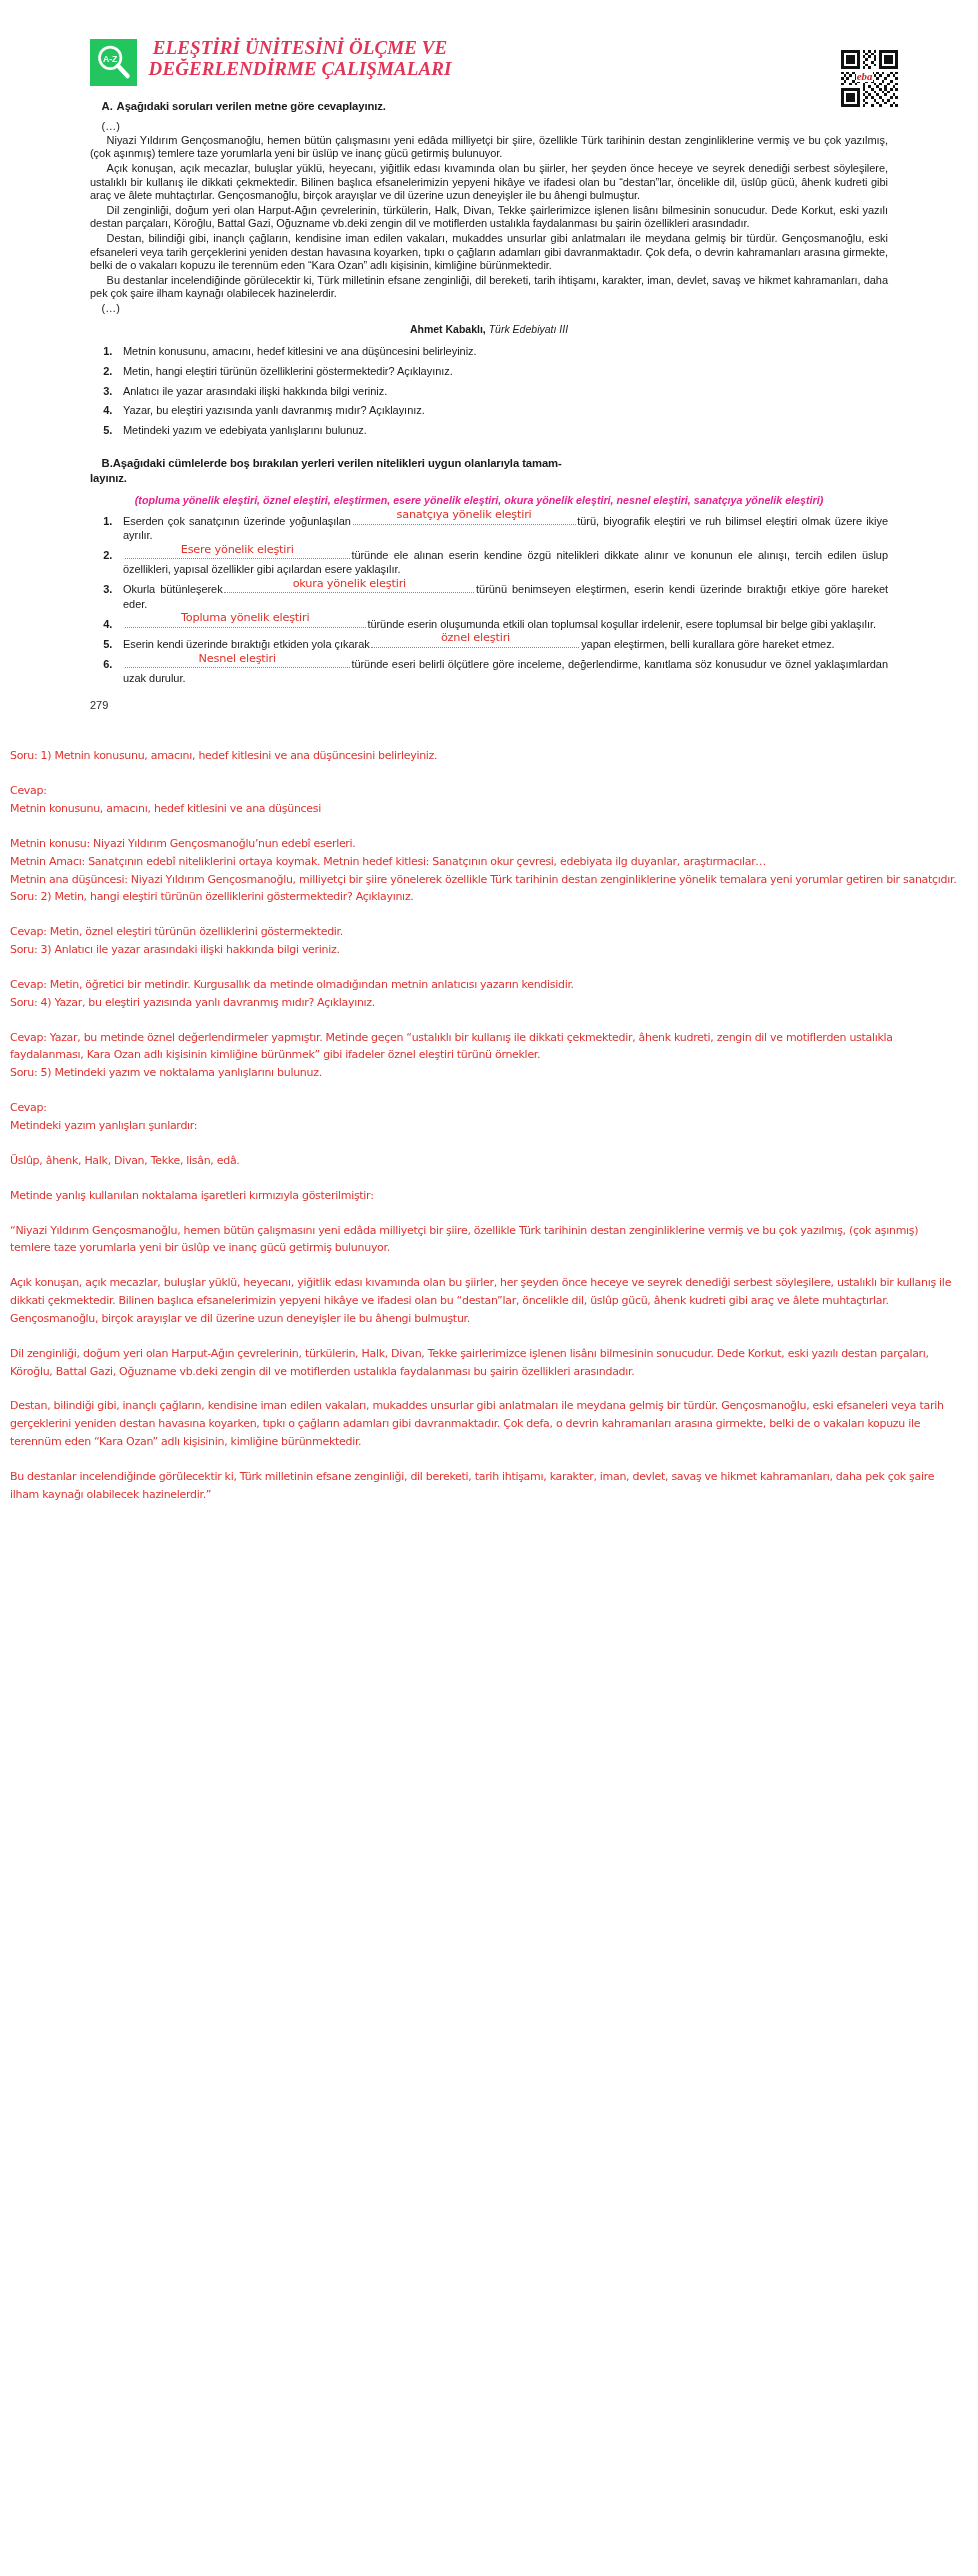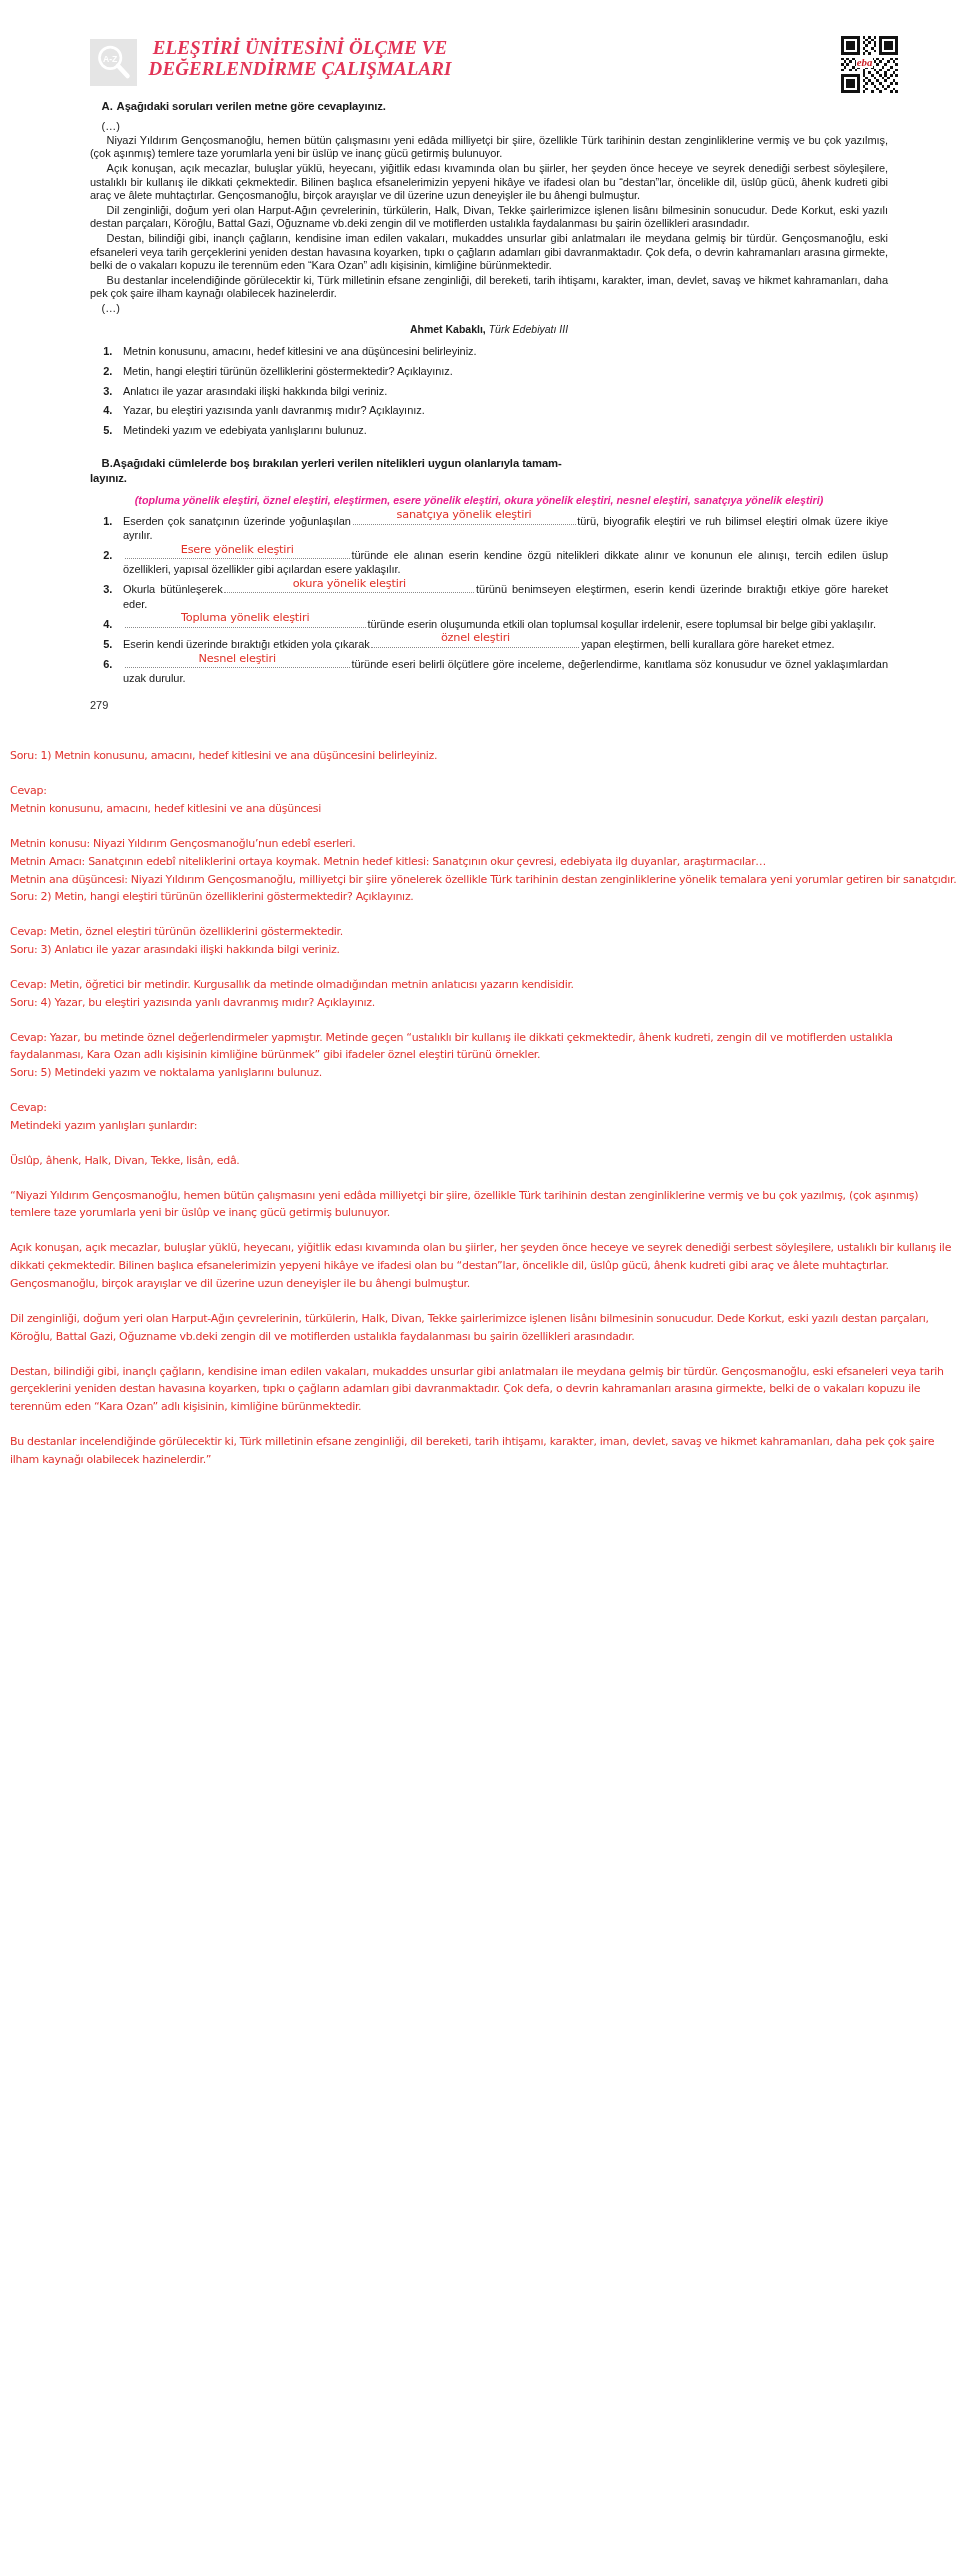--- a/index.html
+++ b/index.html
@@ -23,21 +23,21 @@
   
   .hdr {
     position: relative;
     display: flex;
     align-items: flex-start;
     padding-top: 37px;
     min-height: 93px;
   }
   .hdr-badge {
     width: 47px; height: 47px;
-    background: #e5e5e5;
+    background: #22c55e;
     flex: 0 0 47px;
     position: relative;
     margin-top: 1.7px;
   }
   .hdr-badge svg { position:absolute; left:5px; top:4.2px; }
   .hdr-title {
     margin-left: 11.6px;
     color: #e23557;
     font-family: "Liberation Serif", serif;
     font-weight: bold;
@@ -47,21 +47,21 @@
     letter-spacing: 0.1px;
     padding-top: 0.8px;
     max-width: 391px;
     text-align: center;
   }
   .hdr-title div { white-space: nowrap; }
 
   .qr-wrap {
     position: absolute;
     right: -10px;
-    top: 36px;
+    top: 50px;
     width: 57px; height: 57px;
   }
   .qr-wrap svg { display:block; }
   .qr-eba {
     position:absolute; left:15px; top:21px;
     font-family:"Liberation Serif", serif;
     font-style: italic; font-weight: bold;
     font-size: 10.8px; color:#cc2027;
     background: #fff; padding: 0 0.8px; line-height: 1;
   }
@@ -397,19 +397,20 @@
   <p>Soru: 2) Metin, hangi eleştiri türünün özelliklerini göstermektedir? Açıklayınız.</p>
   <p class="gap">Cevap: Metin, öznel eleştiri türünün özelliklerini göstermektedir.</p>
   <p>Soru: 3) Anlatıcı ile yazar arasındaki ilişki hakkında bilgi veriniz.</p>
   <p class="gap">Cevap: Metin, öğretici bir metindir. Kurgusallık da metinde olmadığından metnin anlatıcısı yazarın kendisidir.</p>
   <p>Soru: 4) Yazar, bu eleştiri yazısında yanlı davranmış mıdır? Açıklayınız.</p>
   <p class="gap">Cevap: Yazar, bu metinde öznel değerlendirmeler yapmıştır. Metinde geçen “ustalıklı bir kullanış ile dikkati çekmektedir, âhenk kudreti, zengin dil ve motiflerden ustalıkla faydalanması, Kara Ozan adlı kişisinin kimliğine bürünmek” gibi ifadeler öznel eleştiri türünü örnekler.</p>
   <p>Soru: 5) Metindeki yazım ve noktalama yanlışlarını bulunuz.</p>
   <p class="gap">Cevap:</p>
   <p>Metindeki yazım yanlışları şunlardır:</p>
   <p class="gap">Üslûp, âhenk, Halk, Divan, Tekke, lisân, edâ.</p>
+  <p class="gap">Metinde yanlış kullanılan noktalama işaretleri kırmızıyla gösterilmiştir:</p>
   <p class="gap">“Niyazi Yıldırım Gençosmanoğlu, hemen bütün çalışmasını yeni edâda milliyetçi bir şiire, özellikle Türk tarihinin destan zenginliklerine vermiş ve bu çok yazılmış, (çok aşınmış) temlere taze yorumlarla yeni bir üslûp ve inanç gücü getirmiş bulunuyor.</p>
   <p class="gap">Açık konuşan, açık mecazlar, buluşlar yüklü, heyecanı, yiğitlik edası kıvamında olan bu şiirler, her şeyden önce heceye ve seyrek denediği serbest söyleşilere, ustalıklı bir kullanış ile dikkati çekmektedir. Bilinen başlıca efsanelerimizin yepyeni hikâye ve ifadesi olan bu “destan”lar, öncelikle dil, üslûp gücü, âhenk kudreti gibi araç ve âlete muhtaçtırlar. Gençosmanoğlu, birçok arayışlar ve dil üzerine uzun deneyişler ile bu âhengi bulmuştur.</p>
   <p class="gap">Dil zenginliği, doğum yeri olan Harput-Ağın çevrelerinin, türkülerin, Halk, Divan, Tekke şairlerimizce işlenen lisânı bilmesinin sonucudur. Dede Korkut, eski yazılı destan parçaları, Köroğlu, Battal Gazi, Oğuzname vb.deki zengin dil ve motiflerden ustalıkla faydalanması bu şairin özellikleri arasındadır.</p>
   <p class="gap">Destan, bilindiği gibi, inançlı çağların, kendisine iman edilen vakaları, mukaddes unsurlar gibi anlatmaları ile meydana gelmiş bir türdür. Gençosmanoğlu, eski efsaneleri veya tarih gerçeklerini yeniden destan havasına koyarken, tıpkı o çağların adamları gibi davranmaktadır. Çok defa, o devrin kahramanları arasına girmekte, belki de o vakaları kopuzu ile terennüm eden “Kara Ozan” adlı kişisinin, kimliğine bürünmektedir.</p>
   <p class="gap">Bu destanlar incelendiğinde görülecektir ki, Türk milletinin efsane zenginliği, dil bereketi, tarih ihtişamı, karakter, iman, devlet, savaş ve hikmet kahramanları, daha pek çok şaire ilham kaynağı olabilecek hazinelerdir.”</p>
 </div>
 
 
 </body></html>

